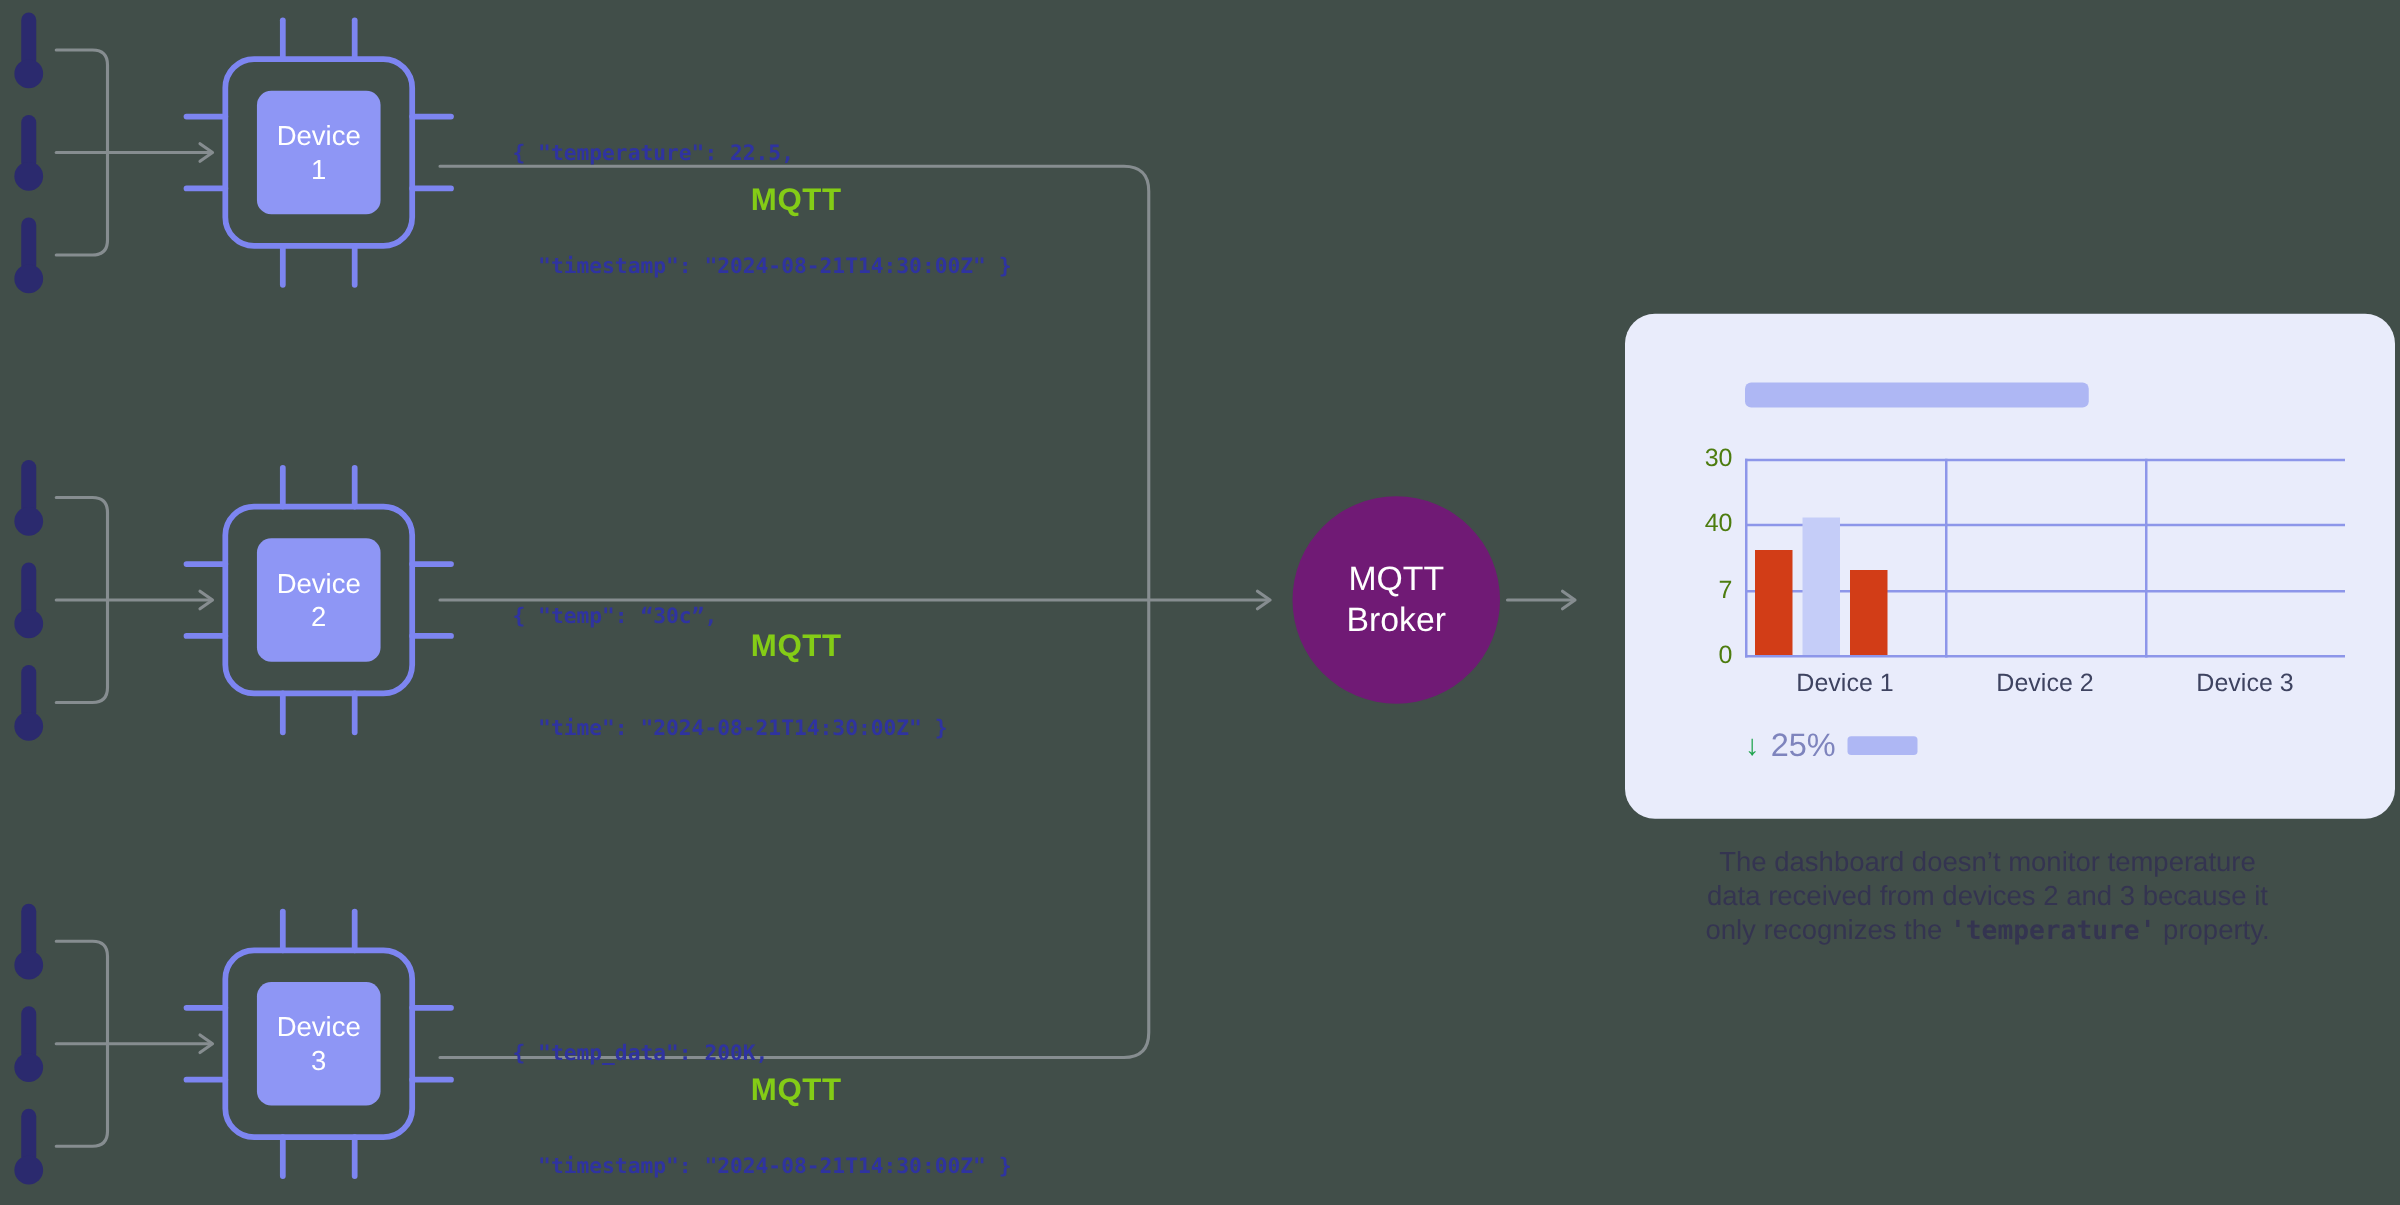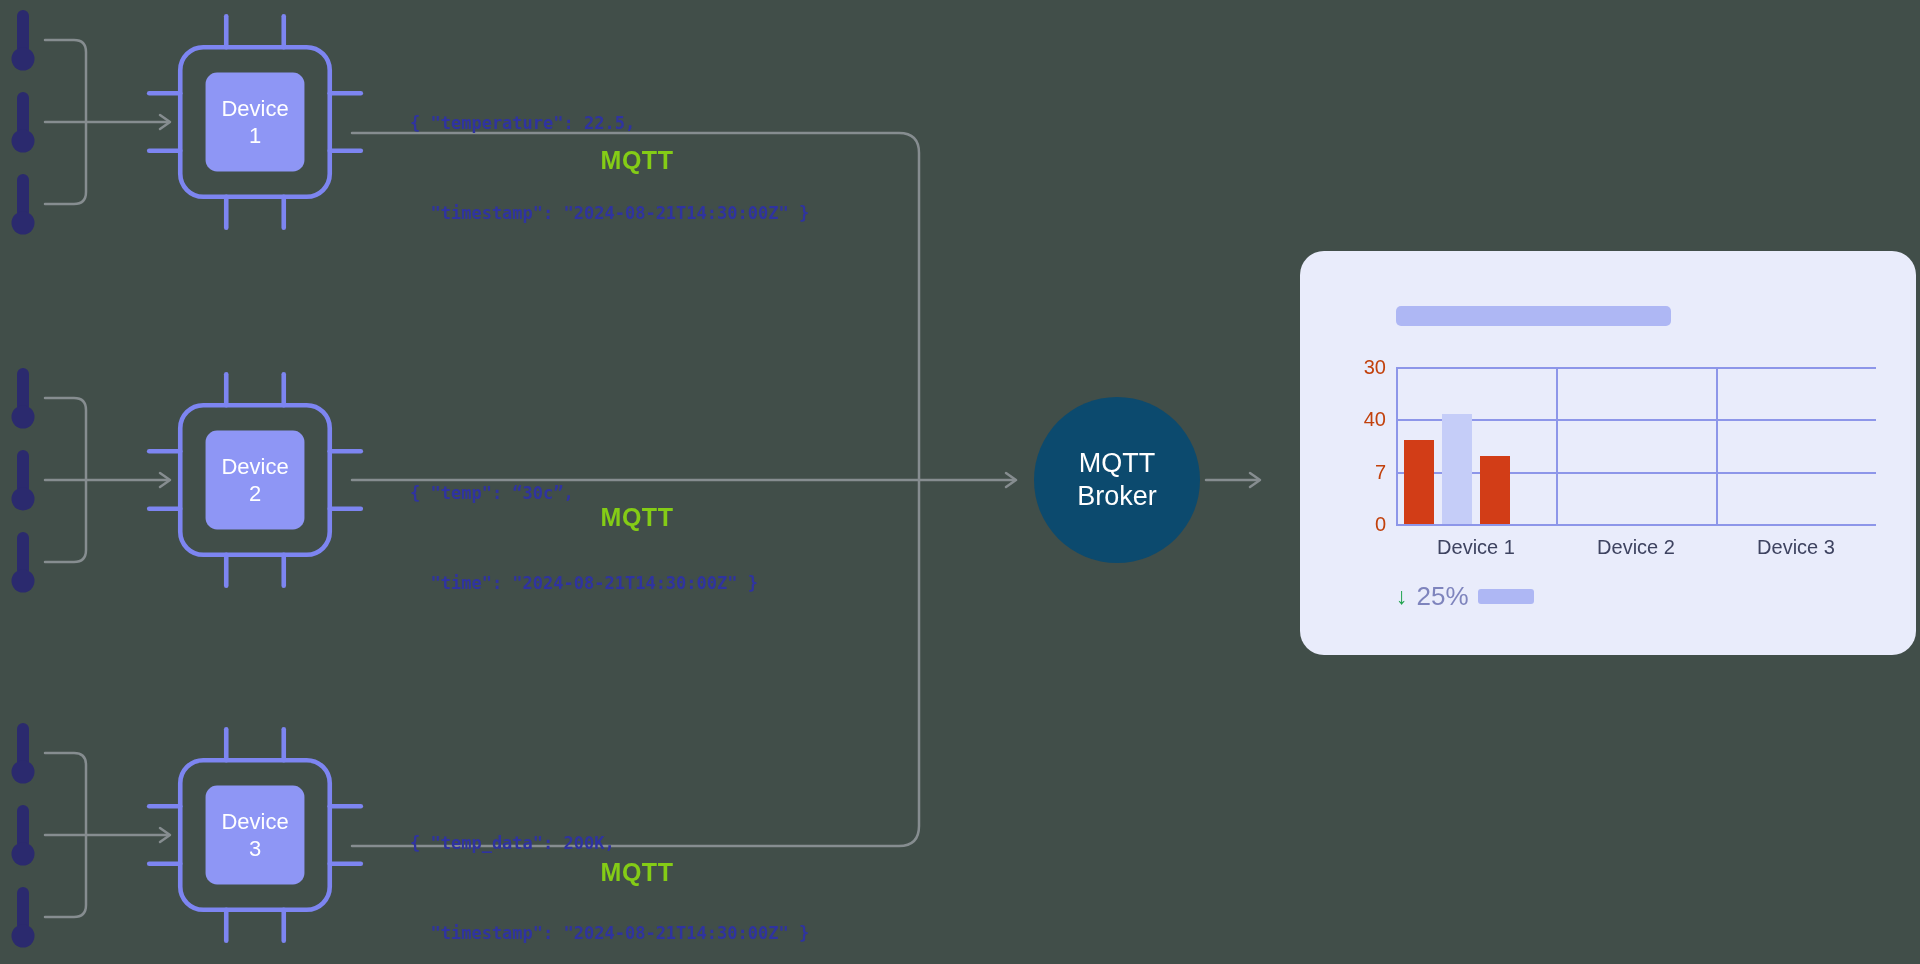--- a/index.html
+++ b/index.html
@@ -20,32 +20,32 @@
   .payload{
     position:absolute;font-family:"DejaVu Sans Mono",monospace;font-weight:bold;
     font-size:17px;line-height:30px;color:#2f33a0;white-space:pre;
   }
   .mqtt-label{
     position:absolute;transform:translateX(-50%);
     font-weight:bold;font-size:25px;color:#84cc16;letter-spacing:.5px;
   }
   .broker{
     position:absolute;left:1034px;top:397px;width:166px;height:166px;border-radius:50%;
-    background:#0c4a6e;display:flex;align-items:center;justify-content:center;
+    background:#701a75;display:flex;align-items:center;justify-content:center;
   }
   .broker-label{width:110px;text-align:center;color:#ffffff;font-size:27px;line-height:33px;}
   .card{
     position:absolute;left:1300px;top:251px;width:616px;height:404px;
     background:#e9ecfb;border-radius:24px;
   }
   .title-bar{position:absolute;left:96px;top:55px;width:275px;height:20px;border-radius:5px;background:#aeb7f4;}
   .gridline-h{position:absolute;left:96px;width:480px;height:2px;background:#8d96e9;}
   .gridline-v{position:absolute;width:2px;height:159px;top:116px;background:#8d96e9;}
   .ytick{position:absolute;left:30px;width:56px;height:24px;text-align:right;
-    font-size:20px;color:#c2410c;}
+    font-size:20px;color:#4d7c0f;}
   .xlabel{position:absolute;top:285px;width:160px;text-align:center;font-size:20px;color:#3e4360;}
   .bar{position:absolute;bottom:131px;width:30px;}
   .stat-row{position:absolute;left:96px;top:330px;display:flex;align-items:center;gap:9px;}
   .trend-arrow{color:#1fa34d;font-size:23px;font-weight:bold;line-height:23px;}
   .trend-pct{color:#7e84bd;font-size:26px;}
   .legend-bar{width:56px;height:15px;border-radius:3px;background:#aeb7f4;}
   .caption{
     position:absolute;left:1260px;top:676px;width:660px;text-align:center;
     color:#2c2356;opacity:.6;font-size:22px;line-height:27px;
   }
@@ -223,14 +223,19 @@
     <div class="xlabel" style="left:256px">Device 2</div>
     <div class="xlabel" style="left:416px">Device 3</div>
 
     <div class="stat-row">
       <span class="trend-arrow">↓</span>
       <span class="trend-pct">25%</span>
       <span class="legend-bar"></span>
     </div>
   </div>
 
+  <div class="caption">
+    <div>The dashboard doesn’t monitor temperature</div>
+    <div>data received from devices 2 and 3 because it</div>
+    <div><span>only recognizes the </span><span class="mono">'temperature'</span><span> property.</span></div>
+  </div>
 
 </div>
 
 </body></html>

